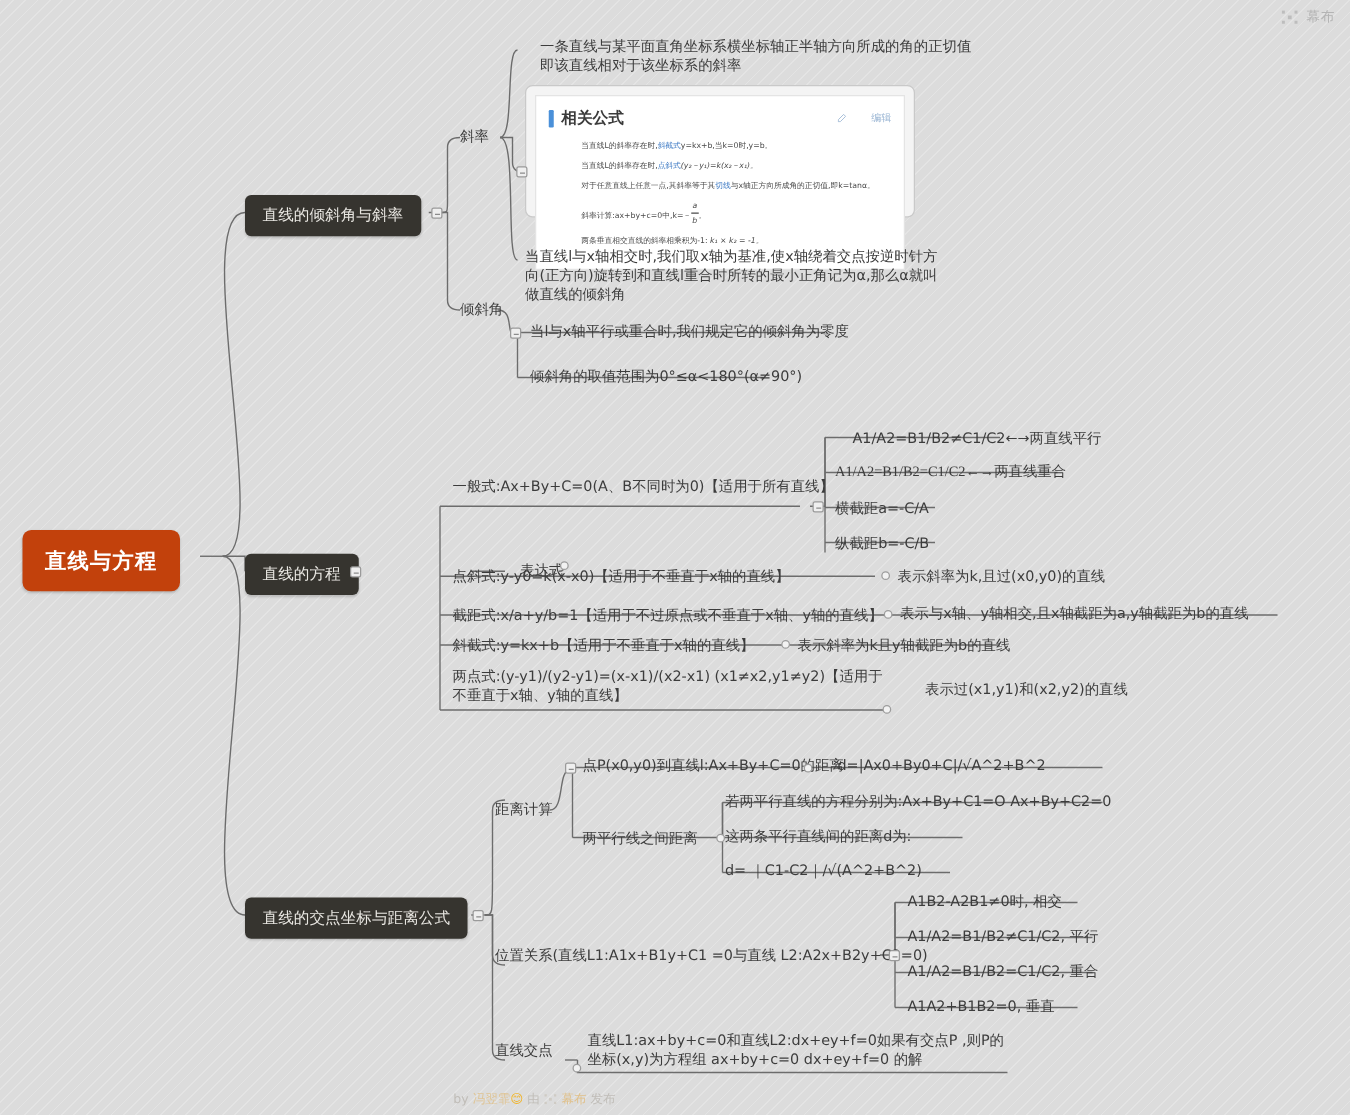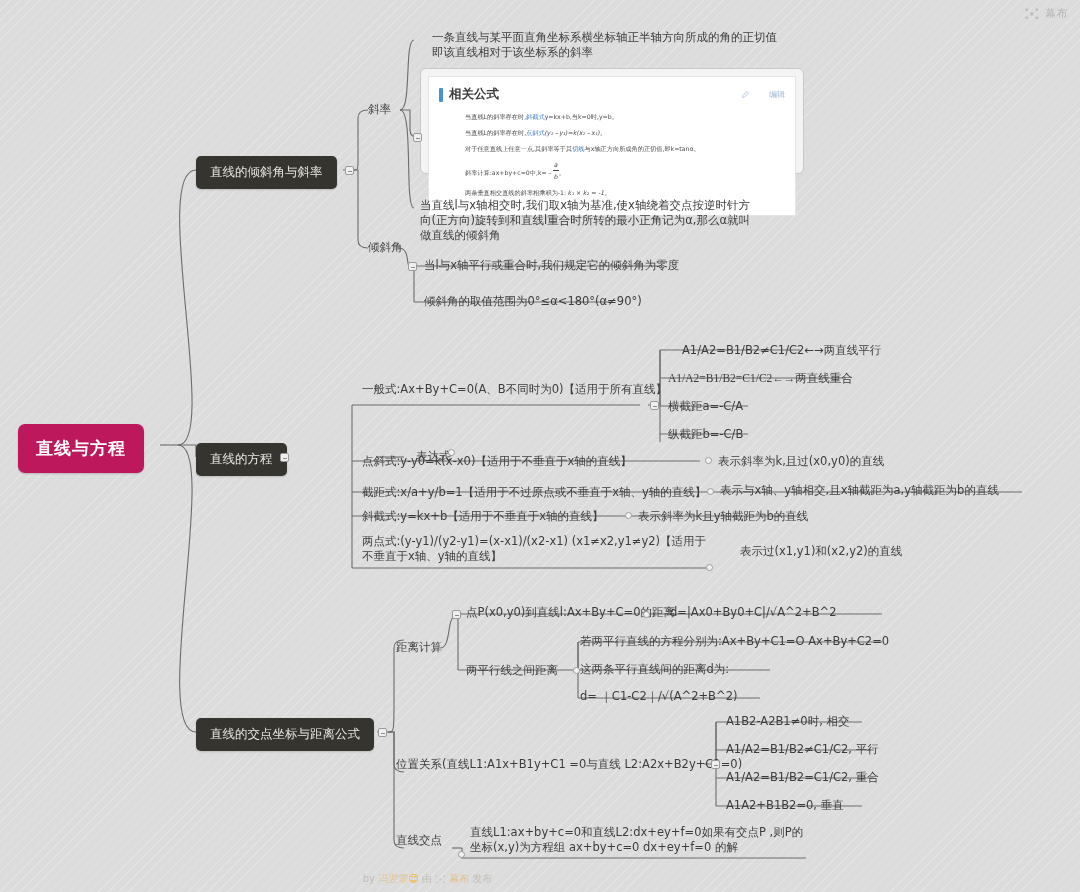--- a/index.html
+++ b/index.html
@@ -25,21 +25,21 @@
   .watermark {
     position:absolute; right:12px; top:6px;
     display:flex; align-items:center; gap:6px;
     font-size:11px; color:#b4b4b4; letter-spacing:.5px;
   }
   .wm-logo { display:block; }
 
   
   .root {
     position:absolute;
-    background:#be185d;
+    background:#c2410c;
     color:#fff;
     border-radius:7px;
     font-size:17px;
     font-weight:bold;
     letter-spacing:1px;
     padding:13px 18px;
     box-shadow:0 1px 2px rgba(0,0,0,.18);
   }
   
   .lv1 {
@@ -212,21 +212,21 @@
 <div class="handle" style="left:378px; top:728px;"></div>
 
 <div class="txt" style="left:368px; top:102px;">
   <span>斜率</span>
 </div>
 
 <div class="txt w" style="left:396px; top:30px; width:348px;margin-left:36px;">
   <span>一条直线与某平面直角坐标系横坐标轴正半轴方向所成的角的正切值即该直线相对于该坐标系的斜率</span>
 </div>
 
-<div class="card" style="left:420px; top:68px; width:384px; height:106px;">
+<div class="card" style="left:420px; top:68px; width:312px; height:106px;">
   <div class="card-inner">
     <div class="card-head">
       <div class="card-title">
         <span class="card-bar"></span>
         <span>相关公式</span>
       </div>
       <div class="card-edit">
         <svg width="7" height="7" viewBox="0 0 8 8">
           <path d="M5.6 0.6 L7.4 2.4 L2.6 7.2 L0.7 7.3 L0.8 5.4 Z" fill="none" stroke="#9bb6d4" stroke-width="0.8"></path>
         </svg>

